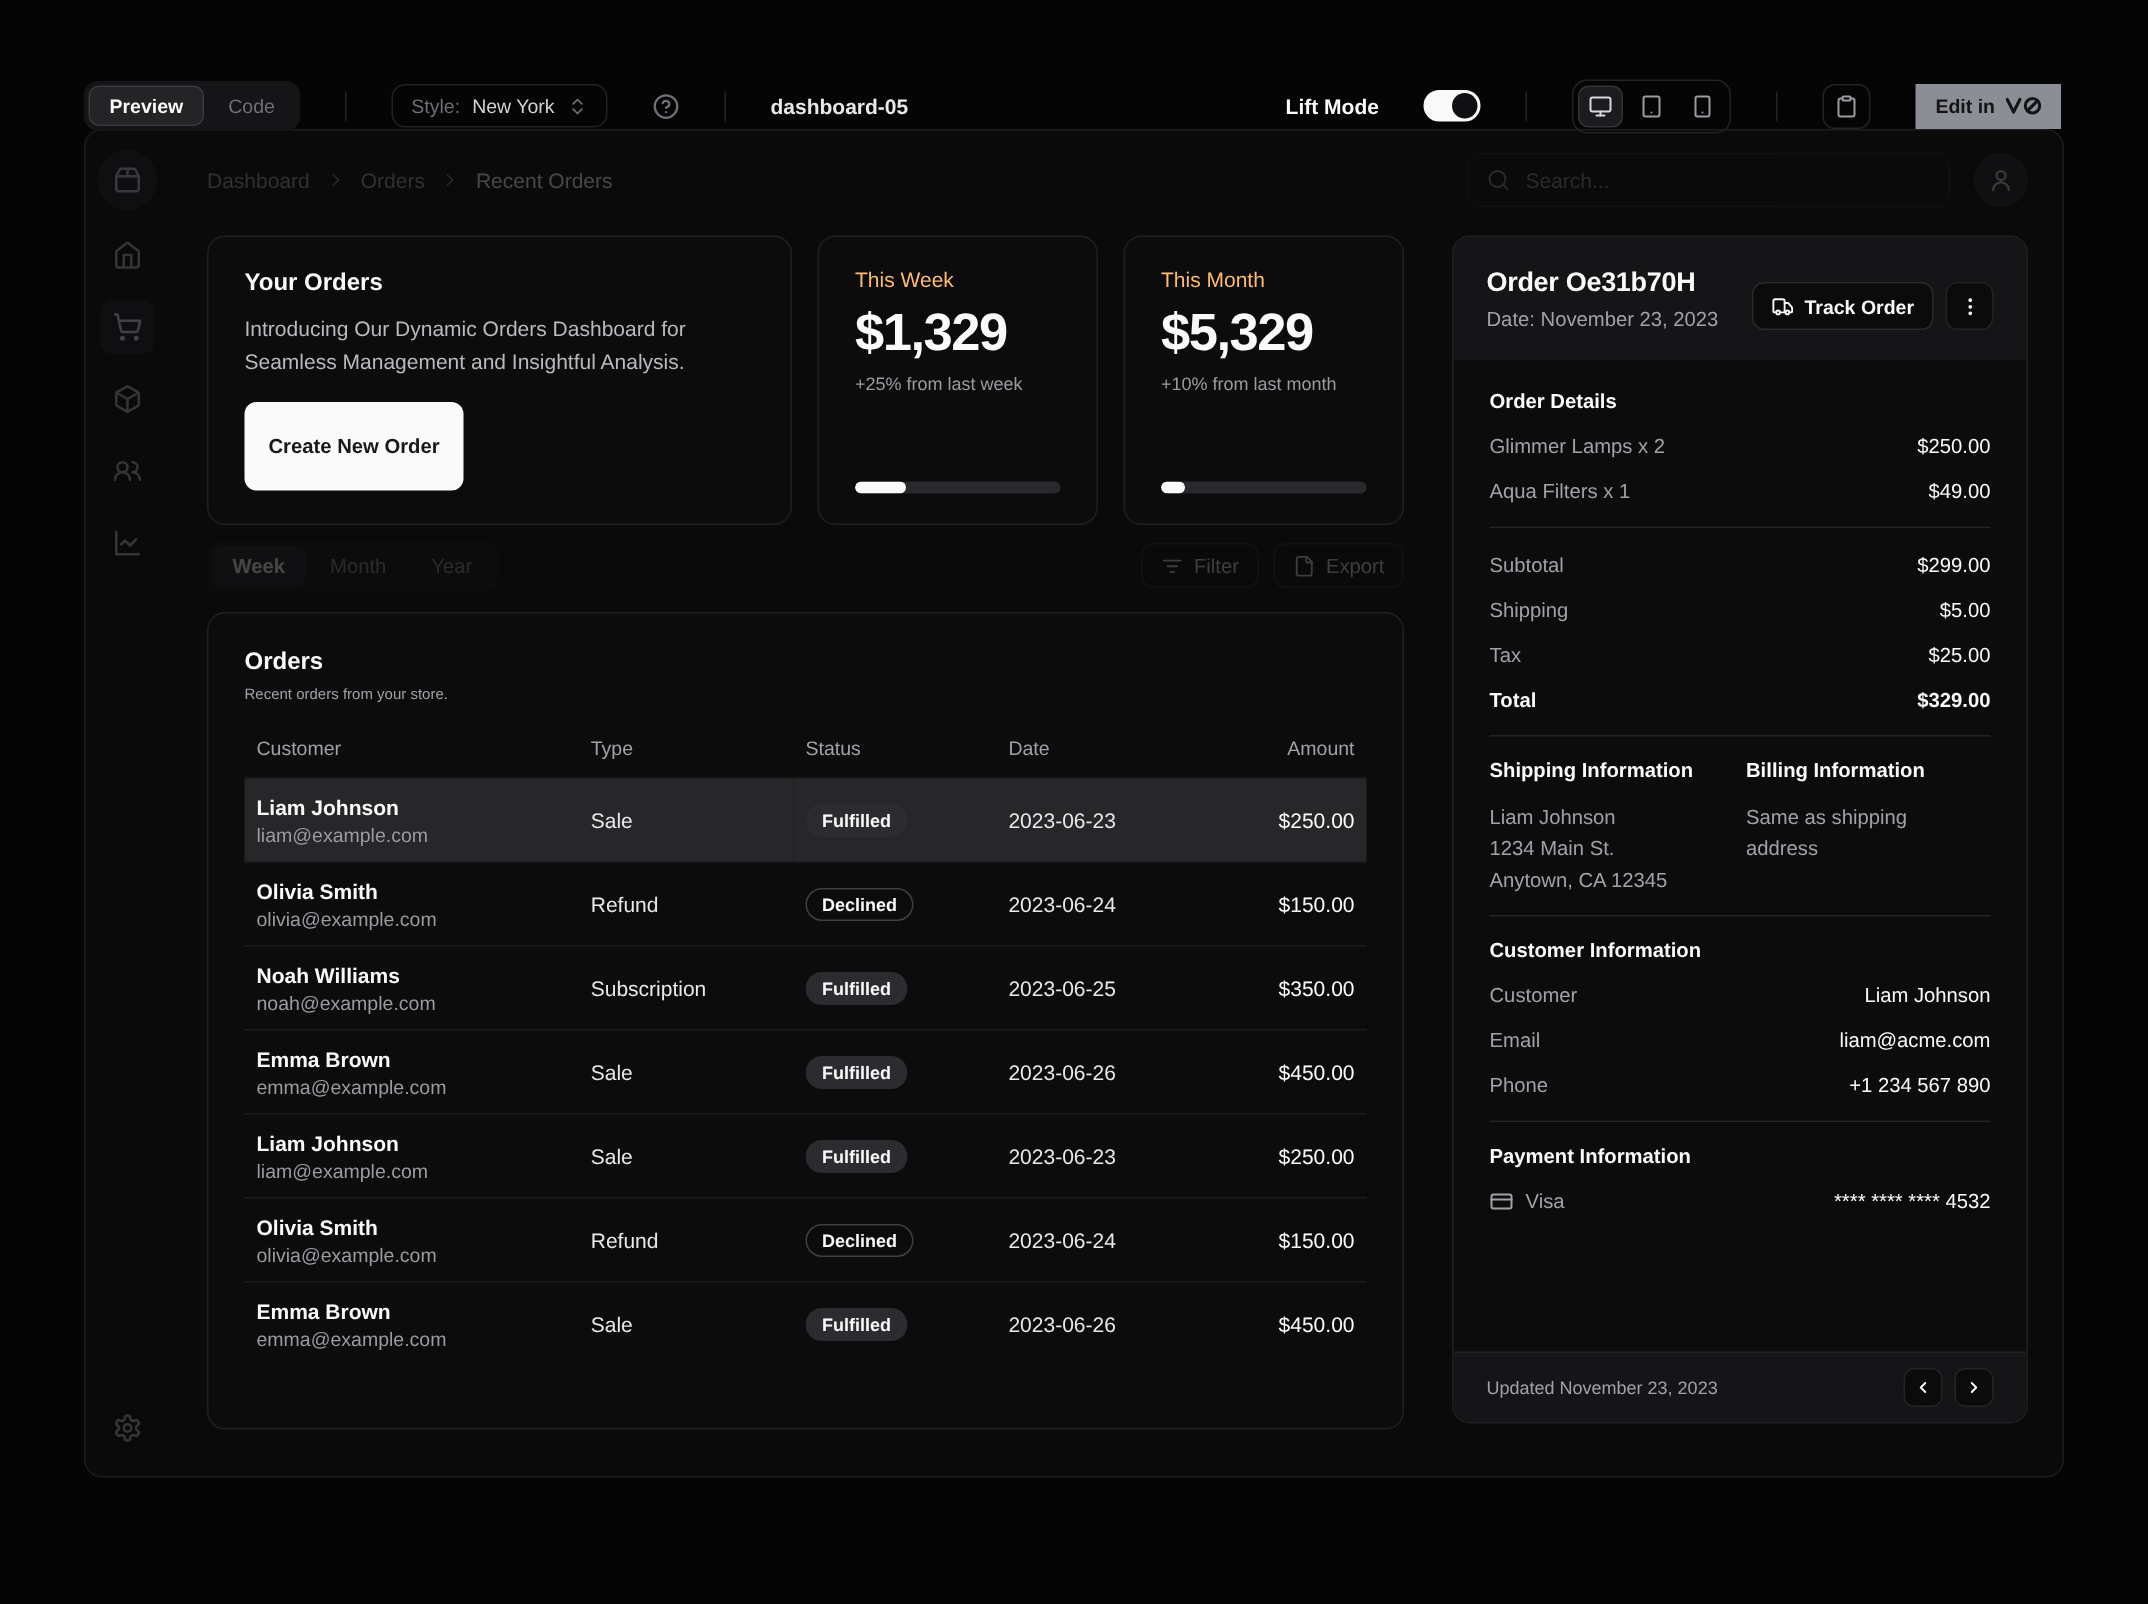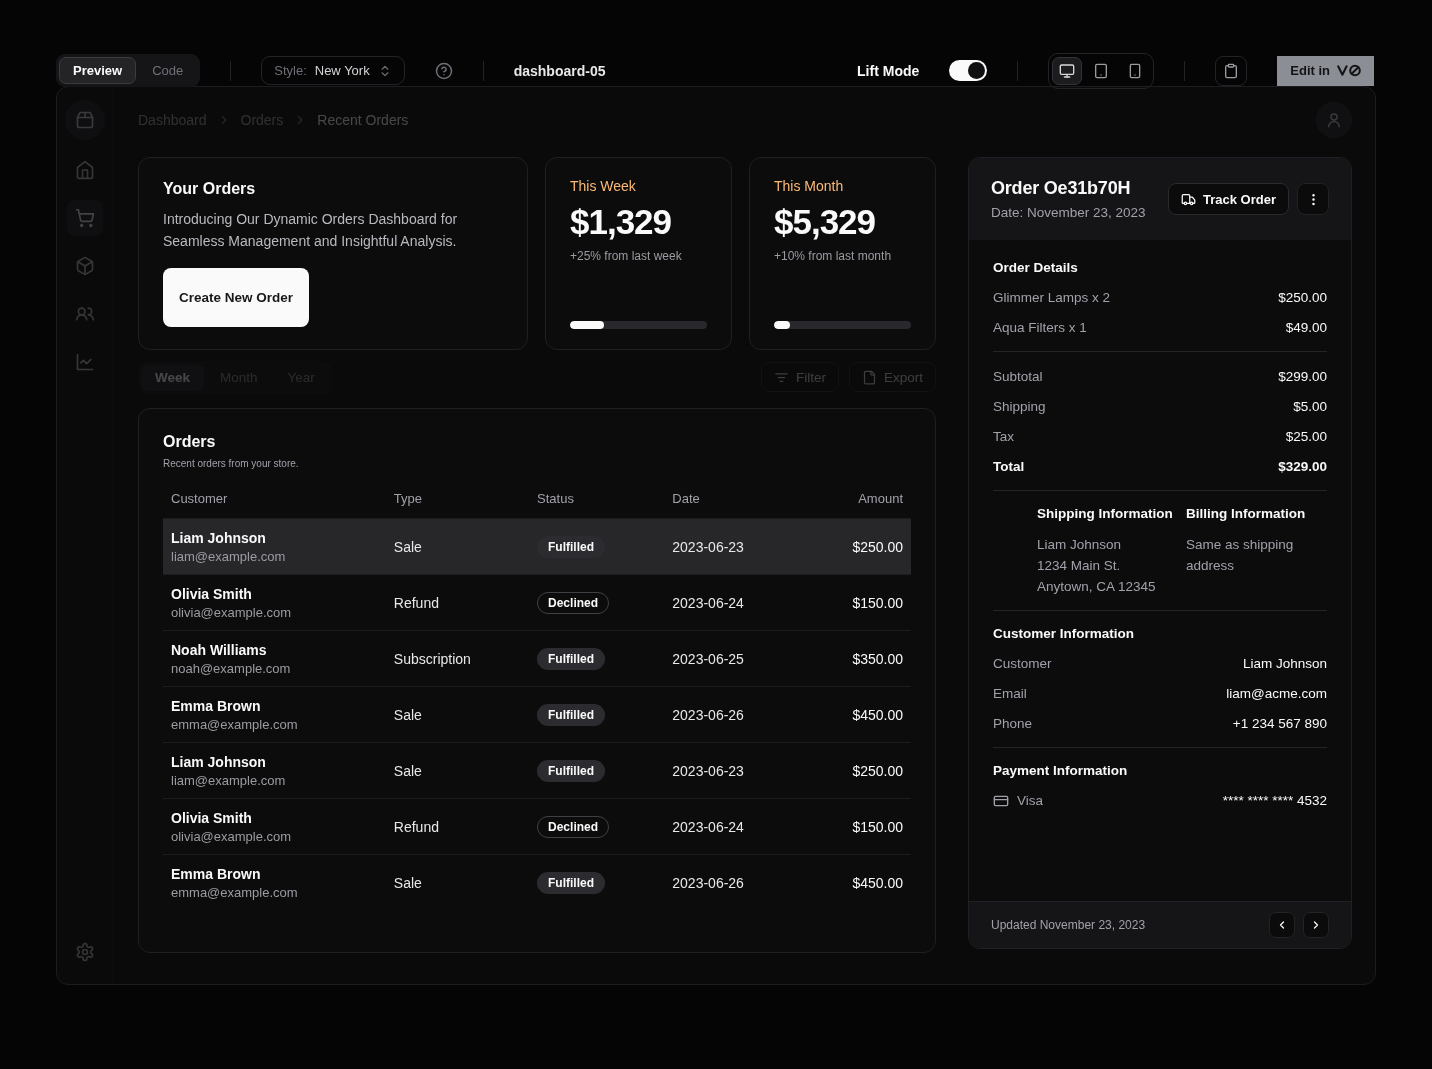--- a/index.html
+++ b/index.html
@@ -88,35 +88,35 @@
   .cust-name { font-size:14px; font-weight:600; color:#fafafa; }
   .cust-email { font-size:13px; color:#9b9ba2; margin-top:3px; }
   .cell-type, .cell-date { font-size:14px; color:#e8e8ea; }
   .cell-amt { font-size:14px; color:#fafafa; }
   .badge { display:inline-block; font-size:12px; font-weight:700; padding:3px 10px; border-radius:999px; color:#fafafa; border:1px solid transparent; }
   .badge.secondary { background:#2c2c30; }
   .badge.outline { background:transparent; border-color:#3f3f46; }
 
   
   .panel { width:384px; flex:0 0 384px; height:792px; background:#0c0c0d; border:1px solid #202024; border-radius:12px; overflow:hidden; display:flex; flex-direction:column; }
-  .panel-header { background:#151518; padding:20px 22px; display:flex; justify-content:space-between; align-items:center; }
+  .panel-header { background:#151518; padding:20px 22px; display:flex; justify-content:space-between; align-items:flex-end; }
   .panel-title { font-size:18px; font-weight:700; letter-spacing:-0.2px; color:#fafafa; }
   .panel-date { margin-top:6px; font-size:13.5px; color:#a1a1aa; }
   .panel-actions { display:flex; gap:8px; }
   .track-btn { display:flex; align-items:center; gap:7px; background:#0b0b0c; border:1px solid #29292e; border-radius:8px; height:32px; padding:0 12px; font-family:inherit; font-size:13px; font-weight:600; color:#fafafa; cursor:pointer; }
   .kebab-btn { width:32px; height:32px; background:#0b0b0c; border:1px solid #222226; border-radius:8px; color:#fafafa; display:flex; align-items:center; justify-content:center; cursor:pointer; }
   .panel-body { flex:1; padding:20px 24px 0; font-size:13.5px; }
   .sec-title { font-size:13.5px; font-weight:700; color:#fafafa; margin-bottom:13px; }
   .prow { display:flex; justify-content:space-between; line-height:20px; margin-bottom:10px; }
   .prow .lab { color:#a1a1aa; }
   .prow .val { color:#fafafa; }
   .prow.total .lab { color:#fafafa; font-weight:600; }
   .prow.total .val { font-weight:700; }
   .psep { border:none; border-top:1px solid #232328; margin:13px 0 15px; }
-  .two-col { display:grid; grid-template-columns:1fr 1fr; gap:8px;margin-left:44px; }
+  .two-col { display:grid; grid-template-columns:1fr 1fr; gap:8px; }
   .addr-line { color:#a1a1aa; line-height:21px; }
   .pay-row { display:flex; justify-content:space-between; align-items:center; line-height:20px; }
   .pay-method { display:flex; align-items:center; gap:8px; color:#a1a1aa; }
   .pay-num { color:#fafafa; }
   .panel-footer { background:#151518; border-top:1px solid #222226; padding:10px 22px; display:flex; justify-content:space-between; align-items:center; }
   .updated { font-size:12px; color:#a1a1aa; }
   .pager { display:flex; gap:8px; }
   .pg-btn { width:26px; height:26px; background:#0b0b0c; border:1px solid #232328; border-radius:7px; color:#fafafa; display:flex; align-items:center; justify-content:center; cursor:pointer; }
 </style>
 </head>
@@ -283,20 +283,29 @@
           </span>
         <span class="crumb">Orders</span>
         <span class="bc-sep">
             <svg class="i14" viewBox="0 0 24 24" fill="none" stroke="currentColor" stroke-width="2" stroke-linecap="round" stroke-linejoin="round">
               <path d="m9 18 6-6-6-6"></path>
             </svg>
           </span>
         <span class="crumb current">Recent Orders</span>
       </nav>
       <div class="header-right">
+        <div class="search-box dim">
+          <span>
+              <svg class="i16" viewBox="0 0 24 24" fill="none" stroke="currentColor" stroke-width="2" stroke-linecap="round" stroke-linejoin="round">
+                <circle cx="11" cy="11" r="8"></circle>
+                <path d="m21 21-4.3-4.3"></path>
+              </svg>
+            </span>
+          <input type="text" placeholder="Search..." style="">
+        </div>
         <div class="avatar dim">
             <span>
               <svg class="i18" viewBox="0 0 24 24" fill="none" stroke="currentColor" stroke-width="2" stroke-linecap="round" stroke-linejoin="round">
                 <circle cx="12" cy="8" r="4"></circle>
                 <path d="M19 21a7 7 0 0 0-14 0"></path>
               </svg>
             </span>
           </div>
       </div>
     </div>

